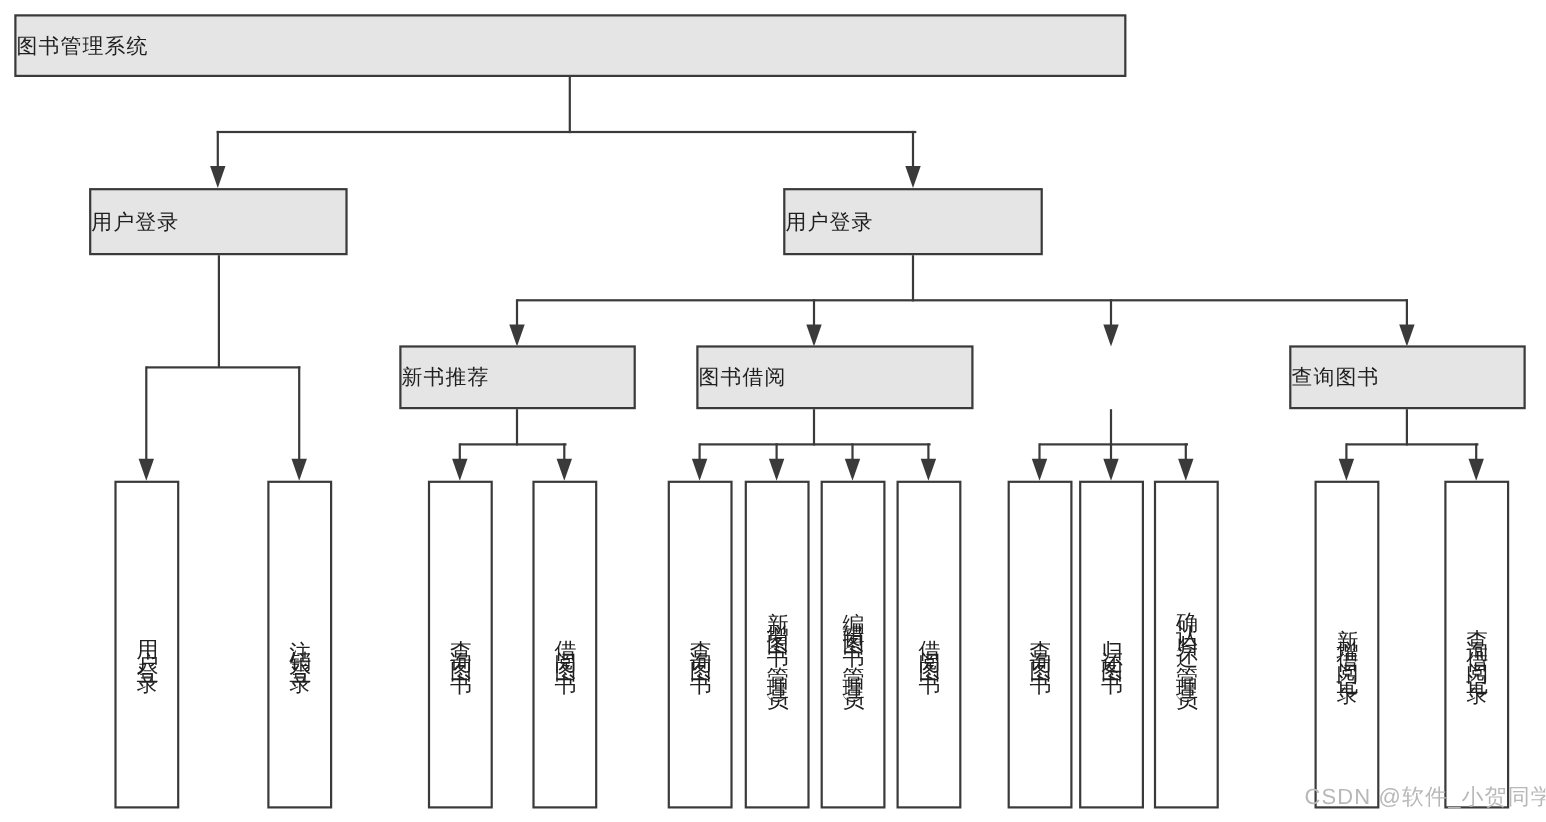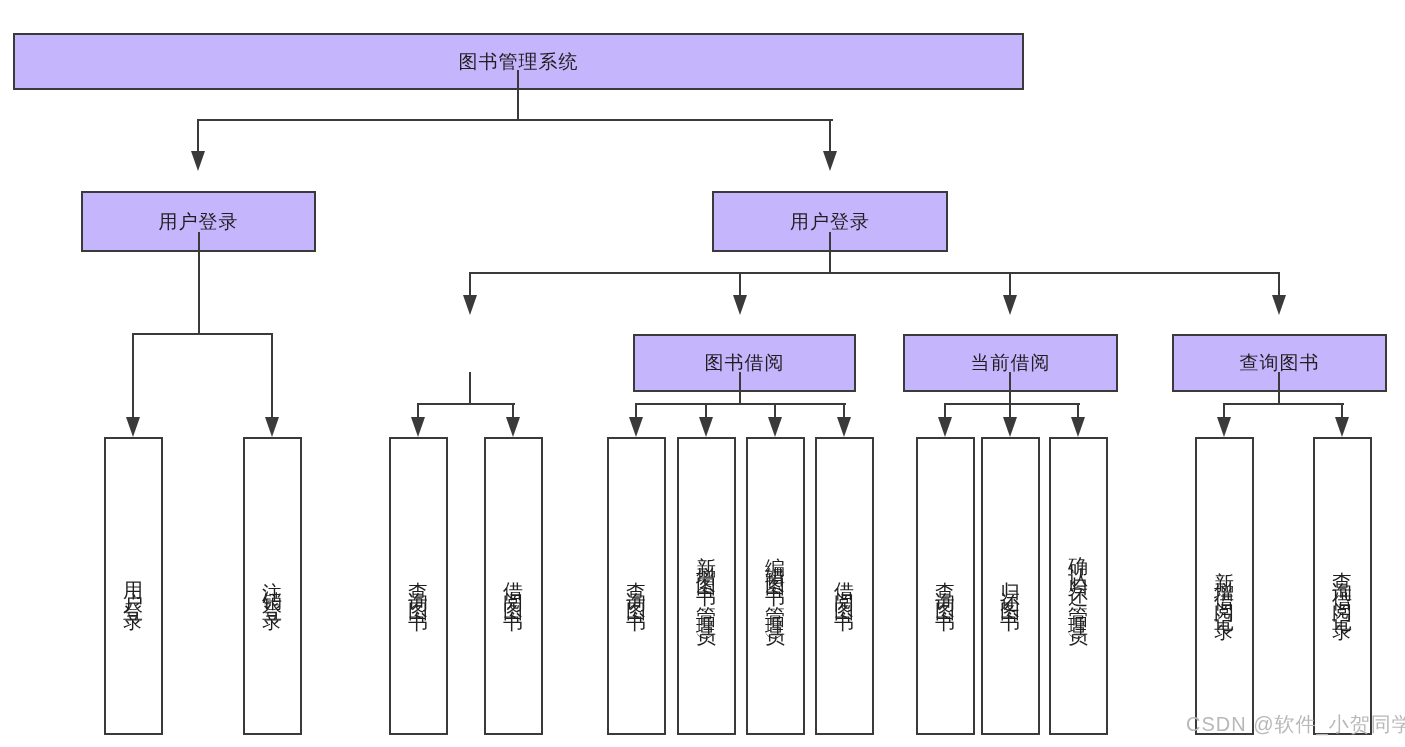--- a/index.html
+++ b/index.html
@@ -14,26 +14,25 @@
     width:1405px;height:747px;
     background:var(--bg);
     font-family:"Liberation Sans","DejaVu Sans",sans-serif;
     color:var(--text);
     overflow:hidden;
   }
   .box{
     position:absolute;
     box-sizing:border-box;
     border:2px solid var(--line);
-    background:#c4b5fd;
-    display:flex;align-items:center;justify-content:center;
+    background:#e5e5e5;
+    display:flex;align-items:center;
     font-size:19px;
     letter-spacing:1px;
     color:var(--text);
-    margin-top:20px;
   }
   .box.root-box{font-size:19px;}
   .leaf{
     position:absolute;
     box-sizing:border-box;
     border:2px solid var(--line);
     background:#fff;
     width:59px;height:298px;top:437px;
     display:flex;align-items:center;justify-content:center;
   }
@@ -96,25 +95,25 @@
   <div class="hline" style="left:470px;top:272px;width:810px;height:2px;"></div>
   <div class="vline" style="left:469px;top:272px;width:2px;height:24px;"></div>
   <div class="arrow" style="left:463px;top:295px;"></div>
   <div class="vline" style="left:739px;top:272px;width:2px;height:24px;"></div>
   <div class="arrow" style="left:733px;top:295px;"></div>
   <div class="vline" style="left:1009px;top:272px;width:2px;height:24px;"></div>
   <div class="arrow" style="left:1003px;top:295px;"></div>
   <div class="vline" style="left:1278px;top:272px;width:2px;height:24px;"></div>
   <div class="arrow" style="left:1272px;top:295px;"></div>
 
-  <div class="box" style="left:633px;top:314px;width:223px;height:58px;">
+  <div class="box" style="left:363px;top:314px;width:215px;height:58px;">
+    <span>新书推荐</span>
+  </div>
+  <div class="box" style="left:633px;top:314px;width:252px;height:58px;">
     <span>图书借阅</span>
-  </div>
-  <div class="box" style="left:903px;top:314px;width:215px;height:58px;">
-    <span>当前借阅</span>
   </div>
   <div class="box" style="left:1172px;top:314px;width:215px;height:58px;">
     <span>查询图书</span>
   </div>
 
   <div class="vline" style="left:469px;top:372px;width:2px;height:33px;"></div>
   <div class="hline" style="left:418px;top:403px;width:97px;height:2px;"></div>
   <div class="vline" style="left:417px;top:403px;width:2px;height:15px;"></div>
   <div class="arrow" style="left:411px;top:417px;"></div>
   <div class="vline" style="left:512px;top:403px;width:2px;height:15px;"></div>

